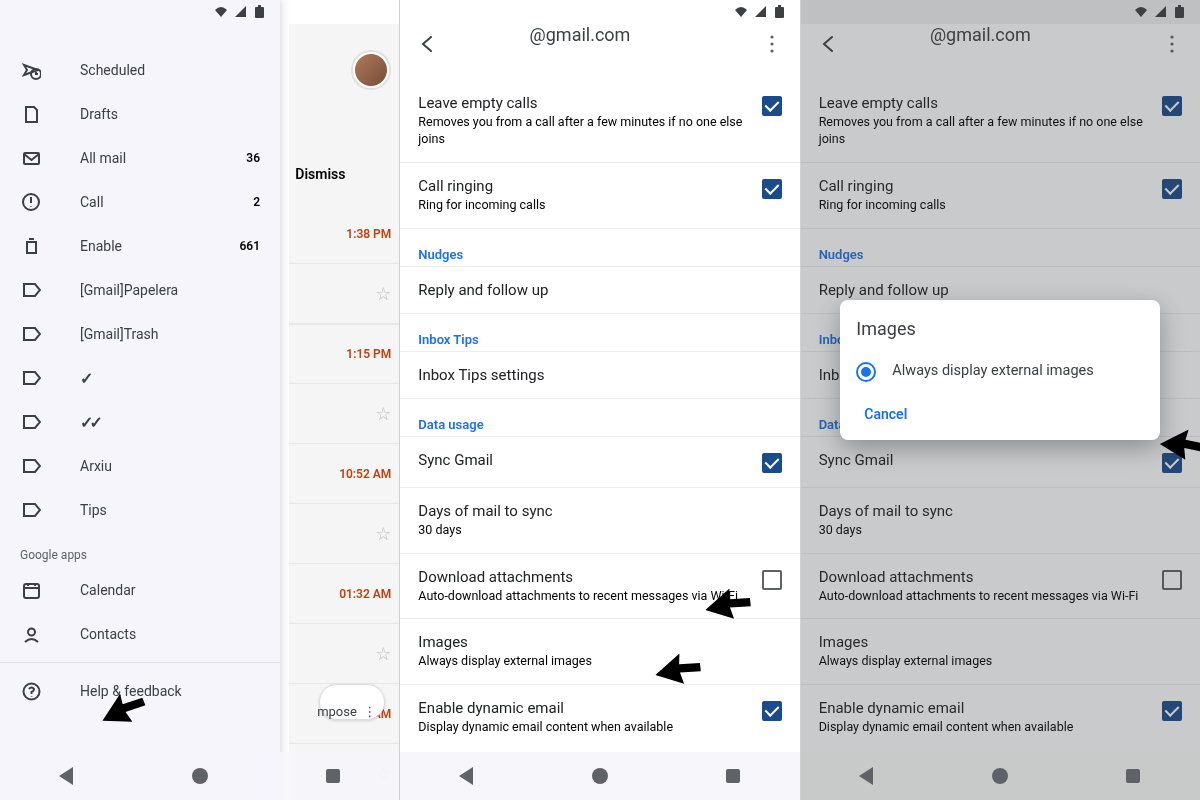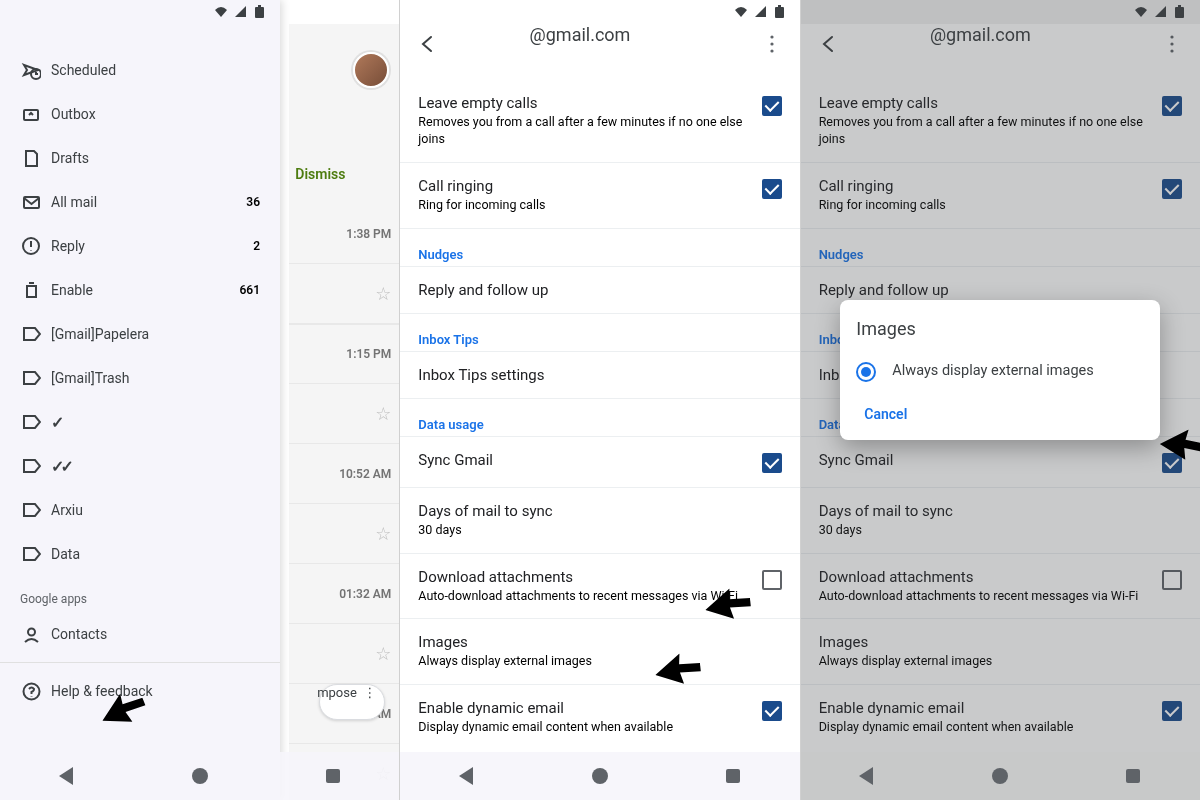--- a/index.html
+++ b/index.html
@@ -10,27 +10,27 @@
 
   
   .statusbar { height: 24px; display: flex; justify-content: flex-end; align-items: center; padding: 0 12px; gap: 6px; }
   .statusbar svg { width: 14px; height: 14px; fill: #3c4043; }
 
   
   .p1-bg { position: absolute; inset: 0; background: #ffffff; }
   .p1-maillist { position: absolute; top: 24px; right: 0; width: 110px; height: 776px; background: #f5f5f5; }
   .avatar { width: 36px; height: 36px; border-radius: 50%; background: linear-gradient(135deg,#b0795a,#774d38); border:2px solid #fff; box-shadow:0 0 0 2px #e0e0e0; }
   .mi-row { display:flex; justify-content:space-between; align-items:center; height:60px; border-bottom:1px solid rgba(0,0,0,.05); padding:0 8px 0 0;}
-  .mi-time { font-size: 12px; font-weight:600; color:#737373; white-space:nowrap; }
+  .mi-time { font-size: 12px; font-weight:600; color:#c2410c; white-space:nowrap; }
   .star { font-size:18px; color:#bdbdbd; }
-  .dismiss { color:#4d7c0f; font-weight:600; font-size:14px; margin: 18px 0 0 6px; }
-  .compose-pill { position:absolute; bottom:80px; right:14px; width:66px; height:36px; background:#fff; border:1px solid #dadce0; border-radius:18px; display:flex; align-items:flex-start; justify-content:flex-end; padding-right:8px; font-size:13px; color:#3c4043; box-shadow:0 1px 3px rgba(0,0,0,.15);}
+  .dismiss { color:#000000; font-weight:600; font-size:14px; margin: 18px 0 0 6px; }
+  .compose-pill { position:absolute; bottom:80px; right:14px; width:66px; height:36px; background:#fff; border:1px solid #dadce0; border-radius:18px; display:flex; align-items:flex-end; justify-content:flex-end; padding-right:8px; font-size:13px; color:#3c4043; box-shadow:0 1px 3px rgba(0,0,0,.15);}
   .drawer { position: absolute; top: 0; left: 0; width: 280px; height: 800px; background: #f6f5fb; box-shadow: 2px 0 8px rgba(0,0,0,.15); }
   .drawer-scroll { padding-top: 24px; }
-  .drow { display:flex; align-items:center; height:44px; padding:0 20px; gap:9px; font-size:14px; color:#3c4043; }
+  .drow { display:flex; align-items:center; height:44px; padding:0 20px; gap:38px; font-size:14px; color:#3c4043; }
   .drow .ico { width:22px; height:22px; display:flex; align-items:center; justify-content:center; }
   .drow .ico svg { width:20px; height:20px; fill:none; stroke:#3c4043; stroke-width:2; }
   .drow .lbl { flex:1; }
   .drow .badge { font-size:12px; color:#000000; font-weight:600; }
   .dsection { font-size:12px; color:#5f6368; padding:16px 20px 6px; }
   .ddivider { height:1px; background:#e0e0e0; margin:6px 0; }
   .checks { letter-spacing:-4px; font-weight:700; color:#3c4043; font-size:16px;}
 
   
   .appbar { height:56px; display:flex; align-items:flex-start; padding:0 8px; gap:8px; }
@@ -216,49 +216,41 @@
             <span class="ico">
               <svg>
                 <use href="#i-scheduled"></use>
               </svg>
             </span>
             <span class="lbl ">Scheduled</span>
           </div>
           <div class="drow">
             <span class="ico">
               <svg>
-                <use href="#i-outbox"></use>
-              </svg>
-            </span>
-            <span class="lbl ">Outbox</span>
-          </div>
-          <div class="drow">
-            <span class="ico">
-              <svg>
                 <use href="#i-drafts"></use>
               </svg>
             </span>
             <span class="lbl ">Drafts</span>
           </div>
           <div class="drow">
             <span class="ico">
               <svg>
                 <use href="#i-allmail"></use>
               </svg>
             </span>
             <span class="lbl ">All mail</span>
             <span class="badge">36</span>
           </div>
           <div class="drow">
             <span class="ico">
               <svg>
                 <use href="#i-spam"></use>
               </svg>
             </span>
-            <span class="lbl ">Reply</span>
+            <span class="lbl ">Call</span>
             <span class="badge">2</span>
           </div>
           <div class="drow">
             <span class="ico">
               <svg>
                 <use href="#i-trash"></use>
               </svg>
             </span>
             <span class="lbl ">Enable</span>
             <span class="badge">661</span>
@@ -302,23 +294,31 @@
               </svg>
             </span>
             <span class="lbl ">Arxiu</span>
           </div>
           <div class="drow">
             <span class="ico">
               <svg>
                 <use href="#i-label"></use>
               </svg>
             </span>
-            <span class="lbl ">Data</span>
+            <span class="lbl ">Tips</span>
           </div>
           <div class="dsection">Google apps</div>
+          <div class="drow">
+            <span class="ico">
+              <svg>
+                <use href="#i-calendar"></use>
+              </svg>
+            </span>
+            <span class="lbl ">Calendar</span>
+          </div>
           <div class="drow">
             <span class="ico">
               <svg>
                 <use href="#i-contacts"></use>
               </svg>
             </span>
             <span class="lbl ">Contacts</span>
           </div>
           <div class="ddivider"></div>
           <div class="drow">

